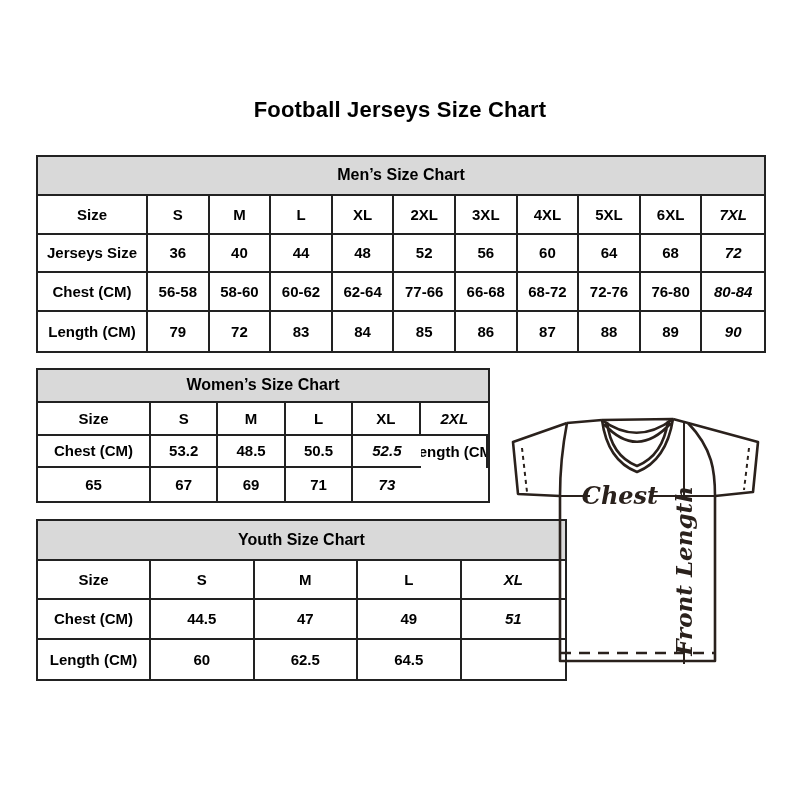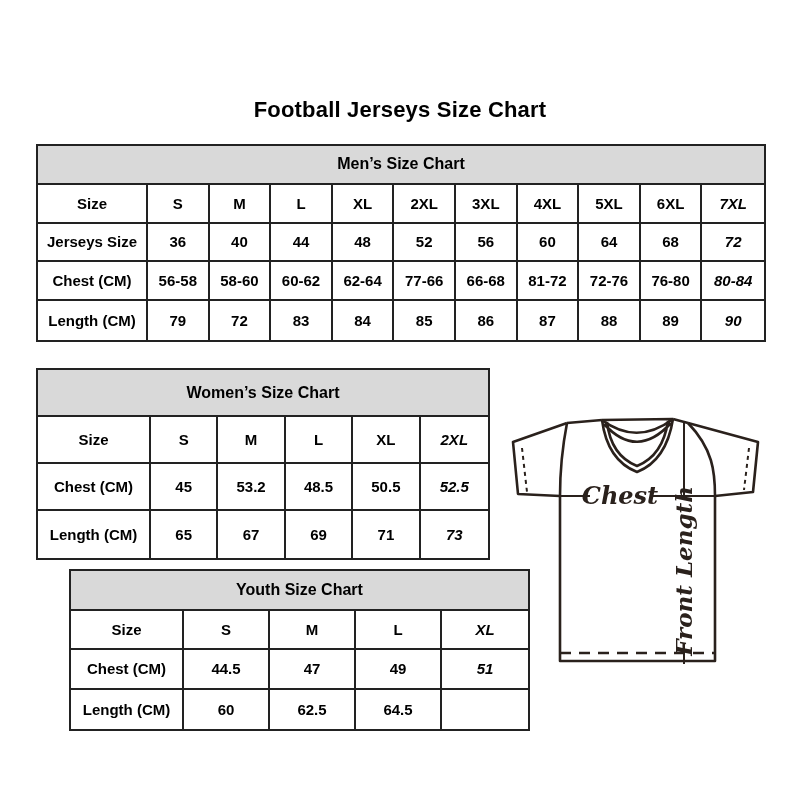--- a/index.html
+++ b/index.html
@@ -45,23 +45,23 @@
     display: flex;
     align-items: center;
     justify-content: center;
     font-size: 15px;
     font-weight: 700;
     white-space: nowrap;
     overflow: hidden;
   }
   .st-cell.last-col { border-right: none; font-style: italic; }
   .st-cell.last-row { border-bottom: none; }
-  #men-table   { left:36px; top:144px; width:730px; height:198px; grid-template-columns:110px repeat(10, 1fr); }
-  #women-table { left:36px; top:368px; width:454px; height:192px; grid-template-columns:113px repeat(5, 1fr); }
-  #youth-table { left:36px; top:569px; width:461px; height:162px; grid-template-columns:113px repeat(4, 1fr);margin-left:33px; }
+  #men-table   { left:36px; top:155px; width:730px; height:198px; grid-template-columns:110px repeat(10, 1fr); }
+  #women-table { left:36px; top:368px; width:454px; height:135px; grid-template-columns:113px repeat(5, 1fr); }
+  #youth-table { left:36px; top:519px; width:531px; height:162px; grid-template-columns:113px repeat(4, 1fr); }
   .jersey-diagram {
     position: absolute;
     left: 498px;
     top: 404px;
     width: 290px;
     height: 290px;
   }
   .jersey-diagram .stroke {
     fill: none;
     stroke: var(--diagram-line, #2a211c);
@@ -111,21 +111,21 @@
       <div class="st-cell">64</div>
       <div class="st-cell">68</div>
       <div class="st-cell last-col">72</div>
       <div class="st-cell">Chest (CM)</div>
       <div class="st-cell">56-58</div>
       <div class="st-cell">58-60</div>
       <div class="st-cell">60-62</div>
       <div class="st-cell">62-64</div>
       <div class="st-cell">77-66</div>
       <div class="st-cell">66-68</div>
-      <div class="st-cell">81-72</div>
+      <div class="st-cell">68-72</div>
       <div class="st-cell">72-76</div>
       <div class="st-cell">76-80</div>
       <div class="st-cell last-col">80-84</div>
       <div class="st-cell last-row">Length (CM)</div>
       <div class="st-cell last-row">79</div>
       <div class="st-cell last-row">72</div>
       <div class="st-cell last-row">83</div>
       <div class="st-cell last-row">84</div>
       <div class="st-cell last-row">85</div>
       <div class="st-cell last-row">86</div>
@@ -137,21 +137,20 @@
 
   <div class="size-table" id="women-table">
     <div class="st-header">Women’s Size Chart</div>
   <div class="st-cell">Size</div>
       <div class="st-cell">S</div>
       <div class="st-cell">M</div>
       <div class="st-cell">L</div>
       <div class="st-cell">XL</div>
       <div class="st-cell last-col">2XL</div>
       <div class="st-cell">Chest (CM)</div>
-      <div class="st-cell">45</div>
       <div class="st-cell">53.2</div>
       <div class="st-cell">48.5</div>
       <div class="st-cell">50.5</div>
       <div class="st-cell last-col">52.5</div>
       <div class="st-cell last-row">Length (CM)</div>
       <div class="st-cell last-row">65</div>
       <div class="st-cell last-row">67</div>
       <div class="st-cell last-row">69</div>
       <div class="st-cell last-row">71</div>
       <div class="st-cell last-col last-row">73</div>

